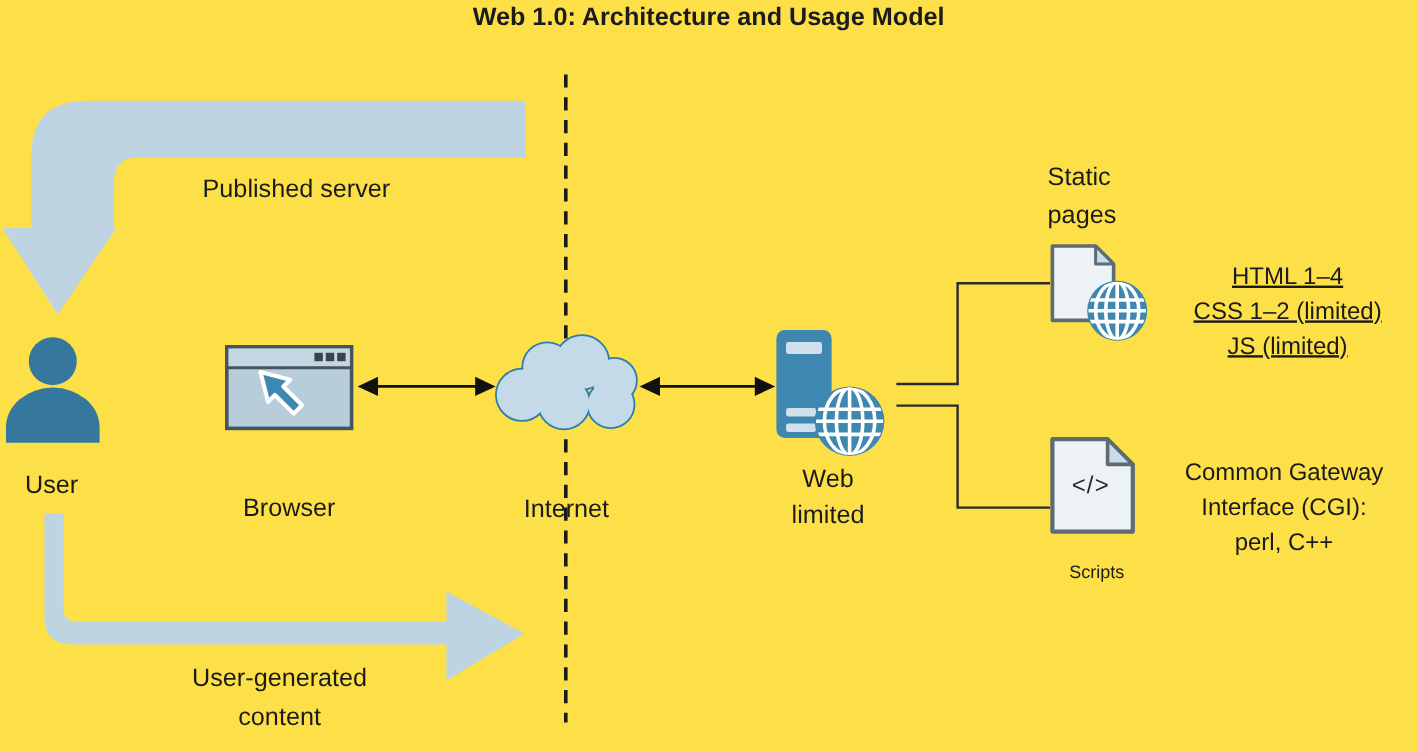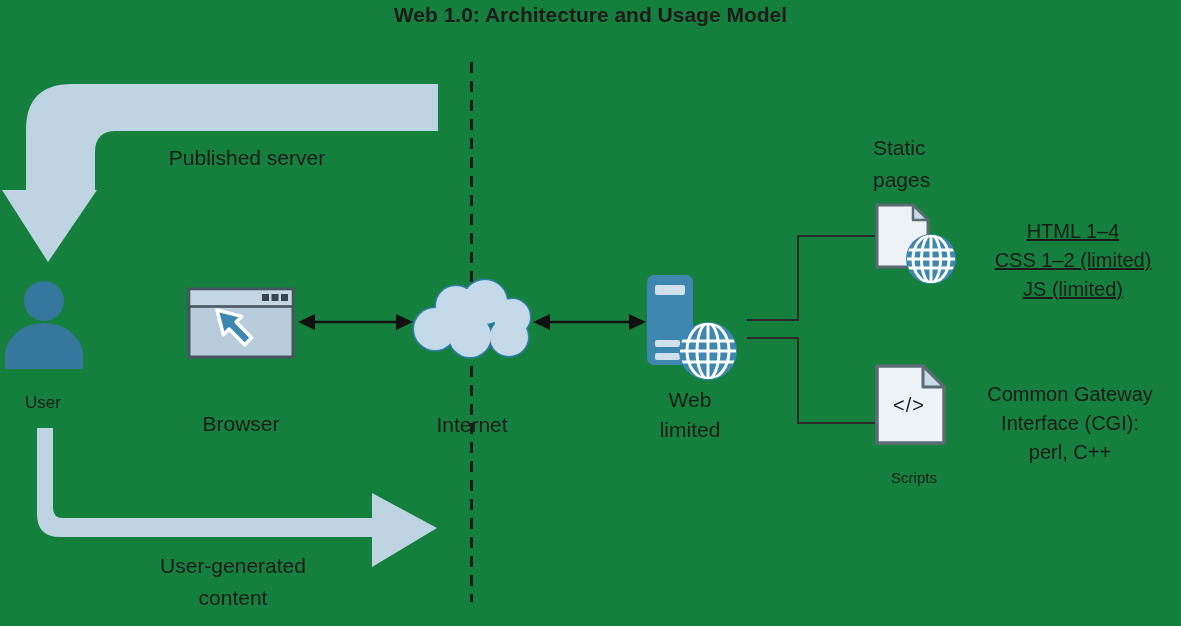--- a/index.html
+++ b/index.html
@@ -1,26 +1,26 @@
 <!DOCTYPE html>
 <html style="--flow_arrow: #bfd4e2; --steel_blue: #3d87b0; --steel_blue_dark: #36779e; --cloud_fill: #c5dae9; --cloud_stroke: #2e7eaa; --browser_fill: #b7cddc; --browser_titlebar: #c4d6e2; --browser_frame: #47535e; --doc_fill: #edf2f6; --doc_border: #5d6b75; --doc_fold: #c9dbe8; --text: #1b1b1b; --line: #111111;"><head>
 <meta charset="utf-8">
 <style>
   html,body{margin:0;padding:0;background:#fff;}
   .canvas{
-    position:relative;width:1181px;height:626px;background:#15803d;overflow:hidden;
+    position:relative;width:1181px;height:626px;background:#fde047;overflow:hidden;
     font-family:"Liberation Sans", sans-serif;color:var(--text,#1b1b1b);
   }
   .layer{position:absolute;left:0;top:0;}
   .lbl{position:absolute;margin:0;line-height:1.25;color:var(--text,#1b1b1b);}
   .center{text-align:center;}
   .multiline{white-space:pre-line;}
   .title{top:2px;left:0;width:1181px;font-size:21px;font-weight:bold;text-align:center;}
   .lbl-published{left:140px;top:145px;width:214px;font-size:21px;}
-  .lbl-user{left:2px;top:392px;width:82px;font-size:17px;}
+  .lbl-user{left:2px;top:392px;width:82px;font-size:21px;}
   .lbl-browser{left:188px;top:411px;width:106px;font-size:21px;}
   .lbl-internet{left:412px;top:412px;width:120px;font-size:21px;}
   .lbl-webserver{left:650px;top:385px;width:80px;font-size:21px;line-height:30px;}
   .lbl-staticpages{left:873px;top:132px;width:84px;font-size:21px;line-height:32px;text-align:left;}
   .lbl-statictech{left:967px;top:217px;width:212px;font-size:20px;line-height:29px;text-decoration:underline;}
   .lbl-scripts{left:872px;top:469px;width:84px;font-size:15px;}
   .lbl-cgitech{left:957px;top:380px;width:226px;font-size:20px;line-height:29px;}
   .lbl-usergen{left:133px;top:550px;width:200px;font-size:21px;line-height:32px;}
   .doc-glyph{left:877px;top:393px;width:64px;font-size:20px;letter-spacing:1px;color:#1e242a;text-align:center;}
 </style>

